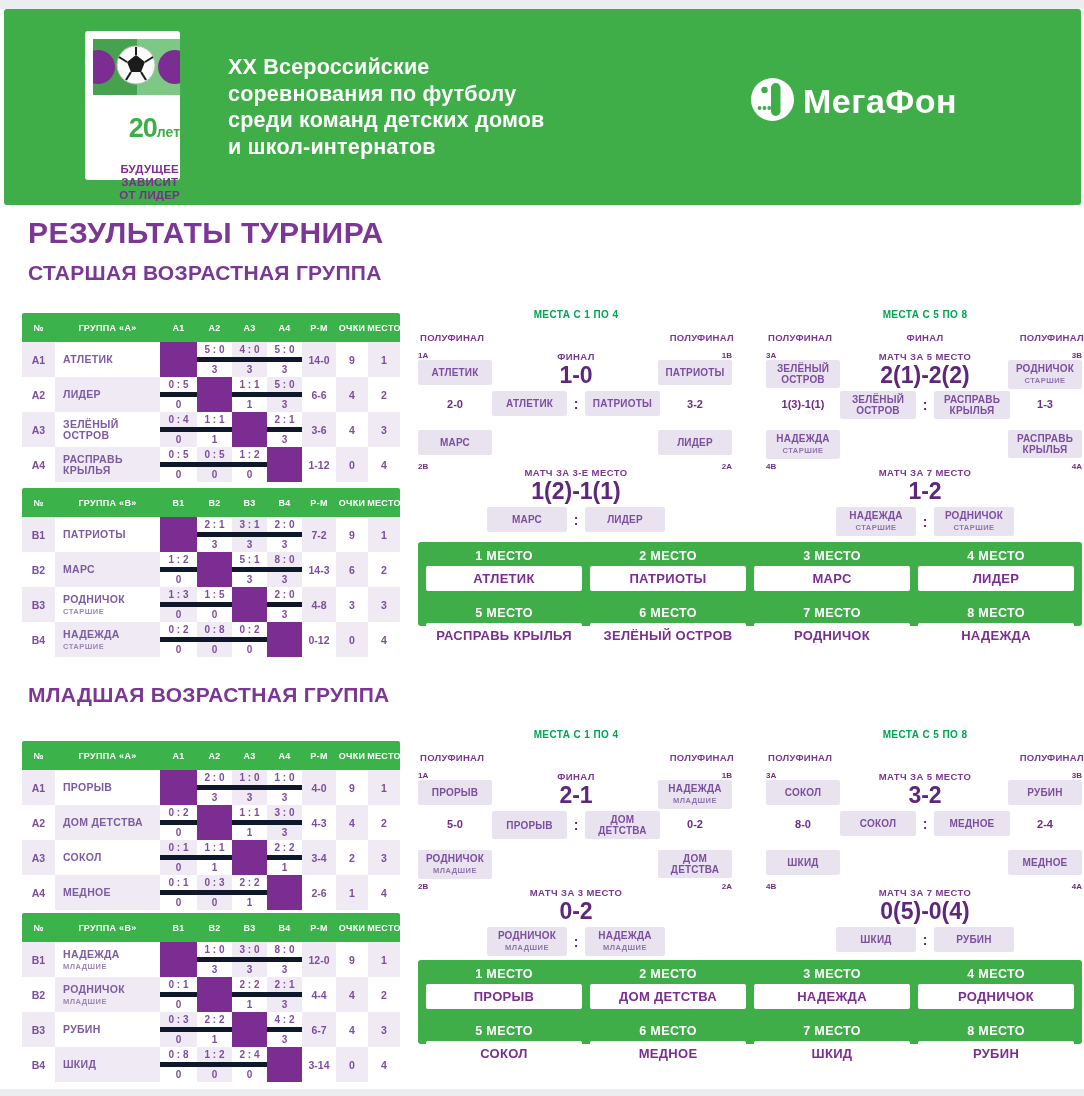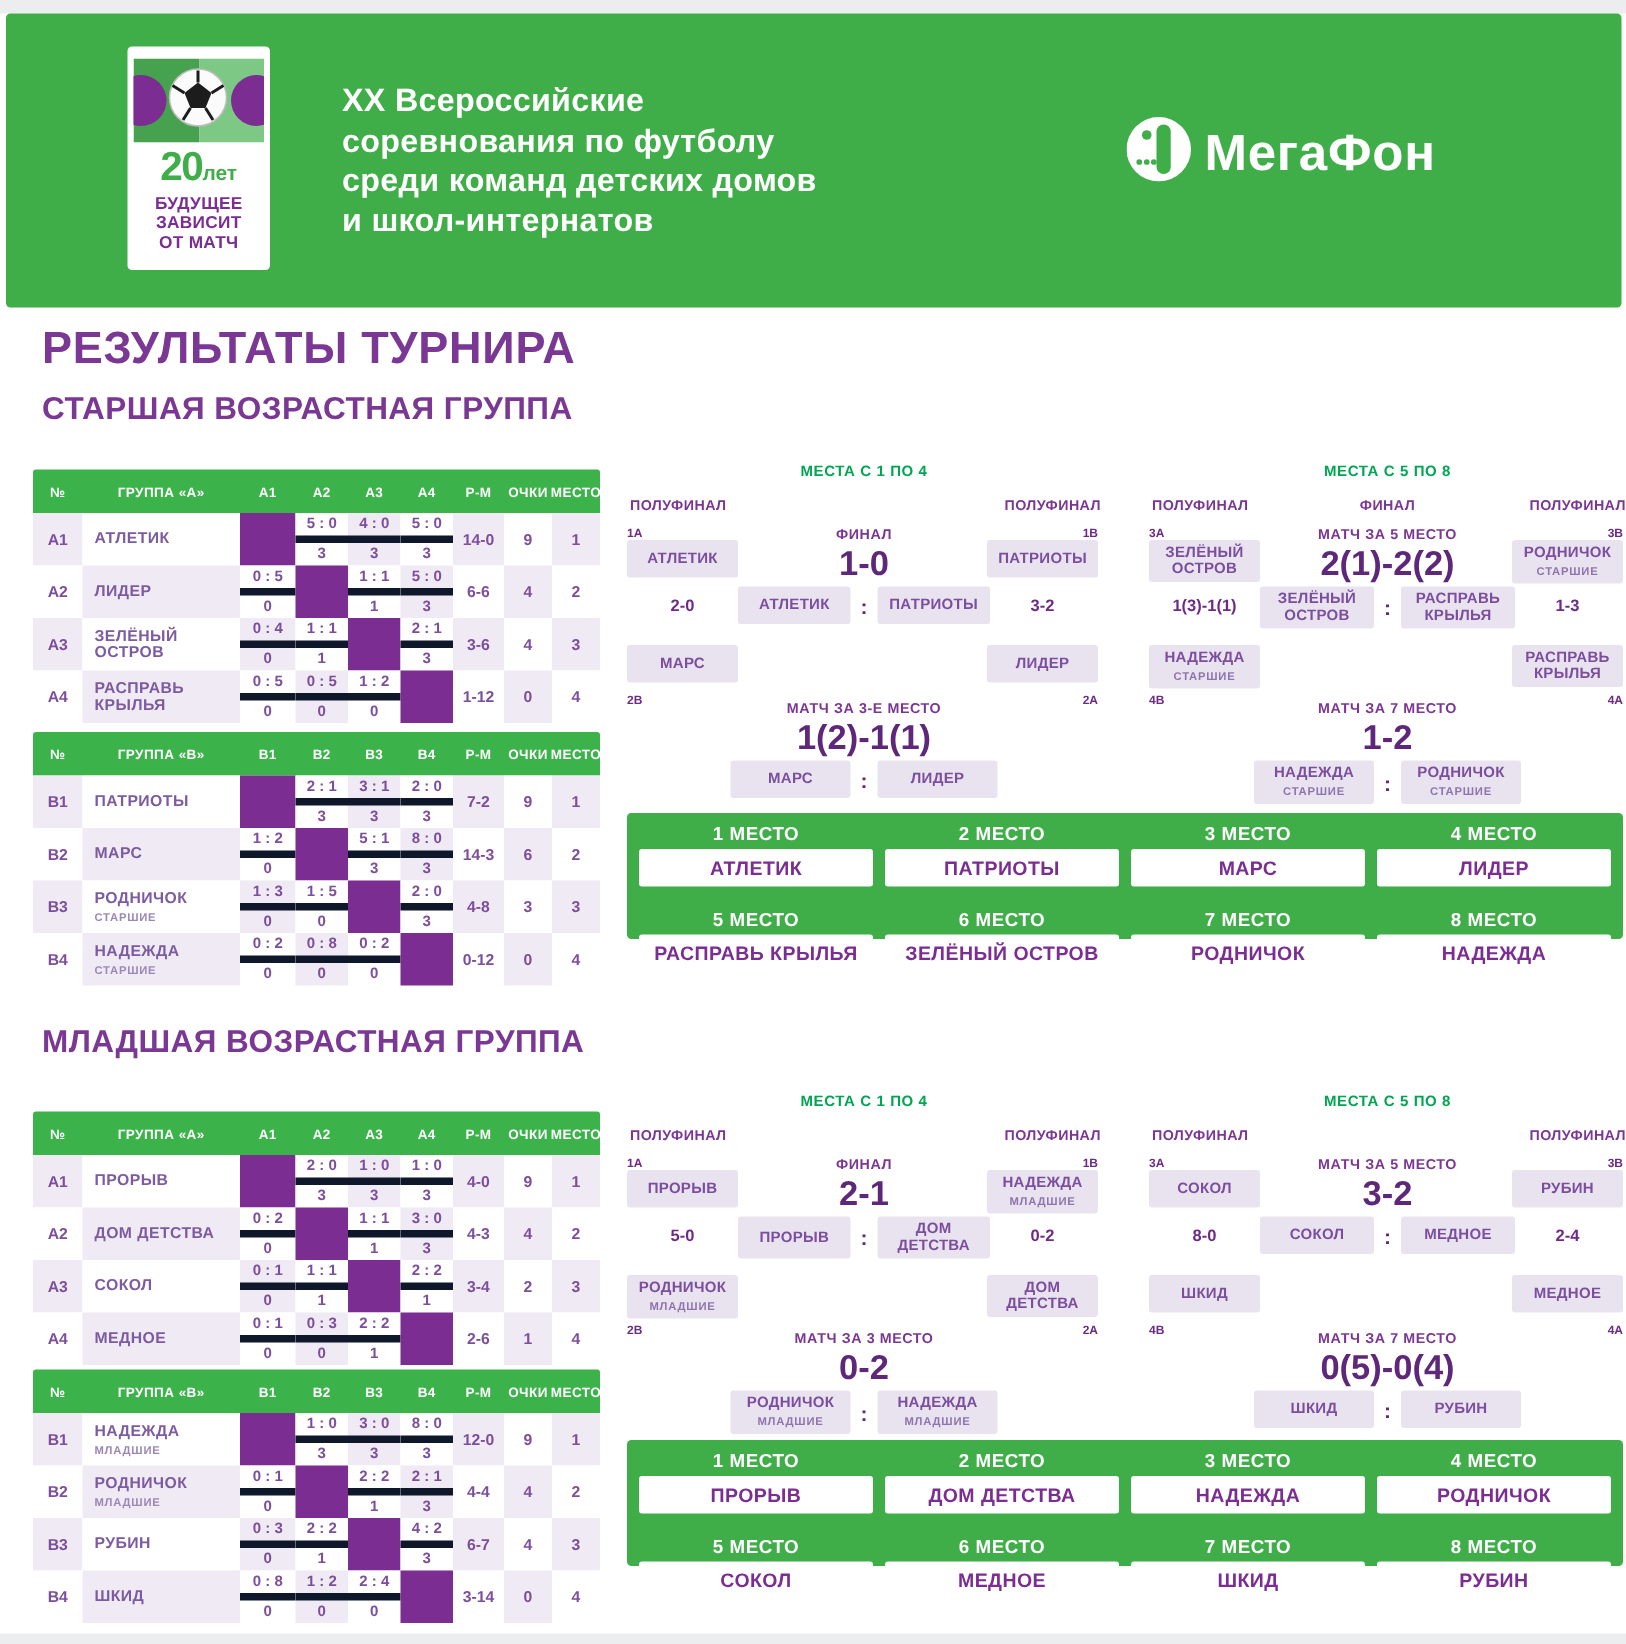--- a/index.html
+++ b/index.html
@@ -2,21 +2,21 @@
 <html><head>
 <meta charset="utf-8">
 <style>
   html,body{margin:0;padding:0;background:#fff;}
   #page{position:relative;width:1084px;height:1096px;overflow:hidden;background:#fff;
         font-family:"Liberation Sans","DejaVu Sans",sans-serif;}
   .edge{position:absolute;left:0;width:100%;background:#ECEDEF;}
   
   .banner{position:absolute;left:4px;top:9px;width:1077px;height:196px;background:#3FAE49;border-radius:3px;}
   .logo-card{position:absolute;left:81px;top:22px;width:95px;height:149px;background:#fff;border-radius:3px;
-             display:flex;flex-direction:column;align-items:center;padding-top:8px;box-sizing:border-box;}
+             display:flex;flex-direction:column;align-items:flex-end;padding-top:8px;box-sizing:border-box;gap:17px;}
   .ball-wrap{width:87px;height:56px;}
   .years{margin-top:3px;color:#3FAE49;font-weight:800;line-height:26px;white-space:nowrap;}
   .years .num{font-size:27px;letter-spacing:-1px;}
   .years .word{font-size:14px;}
   .slogan{margin-top:1px;color:#7B2D91;font-weight:800;font-size:11.5px;line-height:13px;text-align:center;letter-spacing:.2px;}
   .banner-title{position:absolute;left:224px;top:45px;color:#fff;font-weight:bold;font-size:21.5px;line-height:26.5px;letter-spacing:.2px;}
   .mf{position:absolute;left:747px;top:69px;display:flex;align-items:center;gap:9px;}
   .mf-name{color:#fff;font-weight:bold;font-size:34px;letter-spacing:.5px;}
   
   .h1{position:absolute;left:28px;color:#7A3794;font-weight:800;font-size:30px;letter-spacing:.5px;}
@@ -92,21 +92,21 @@
             <line x1="48" y1="33" x2="53" y2="41"></line>
             <line x1="38" y1="33" x2="33" y2="41"></line>
             <line x1="34" y1="23" x2="26" y2="18"></line>
           </g>
         </svg>
       </div>
       <div class="years"><span class="num">20</span><span class="word">лет</span></div>
       <div class="slogan">
         <div>БУДУЩЕЕ</div>
         <div>ЗАВИСИТ</div>
-        <div>ОТ МАТЧ</div>
+        <div>ОТ ЛИДЕР</div>
       </div>
     </div>
     <div class="banner-title">
       <div>XX Всероссийские</div>
       <div>соревнования по футболу</div>
       <div>среди команд детских домов</div>
       <div>и школ-интернатов</div>
     </div>
     <div class="mf">
       <span>

